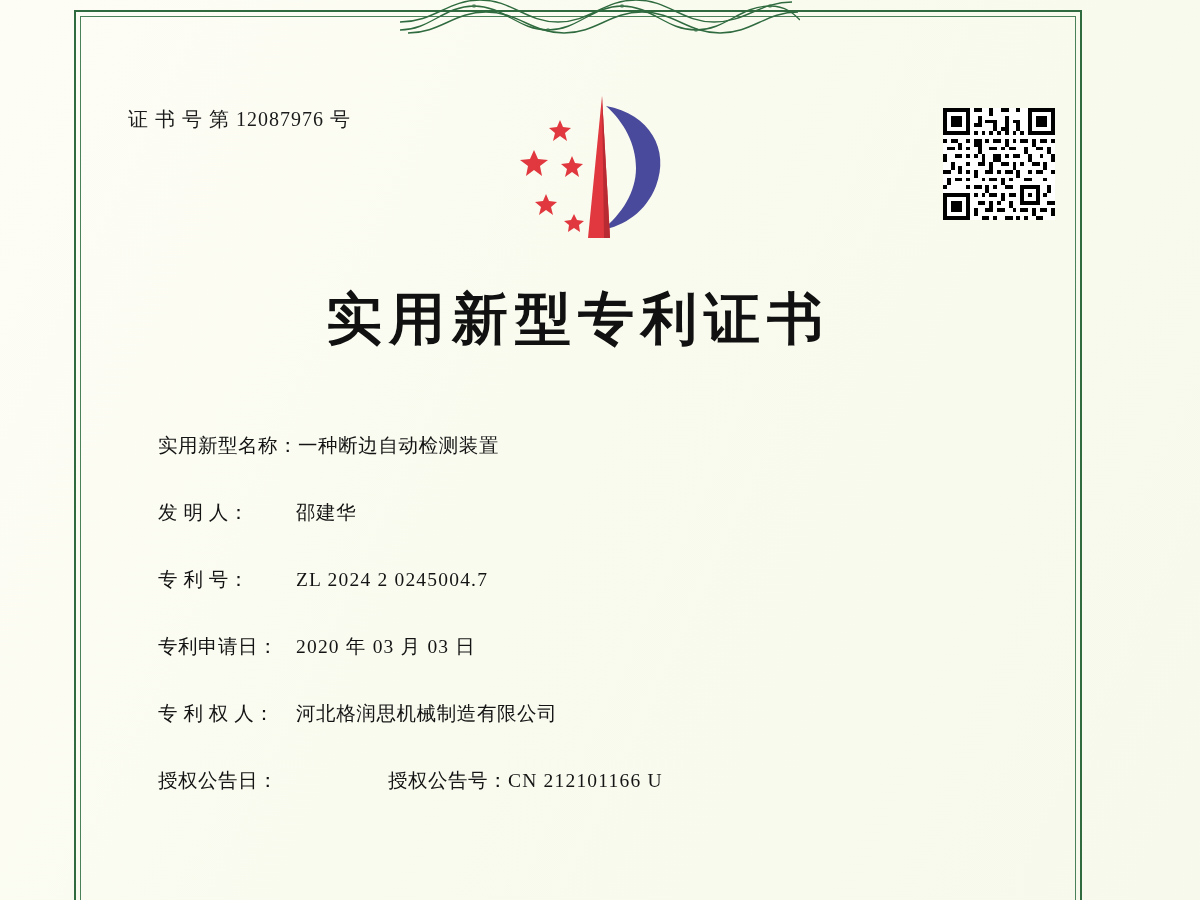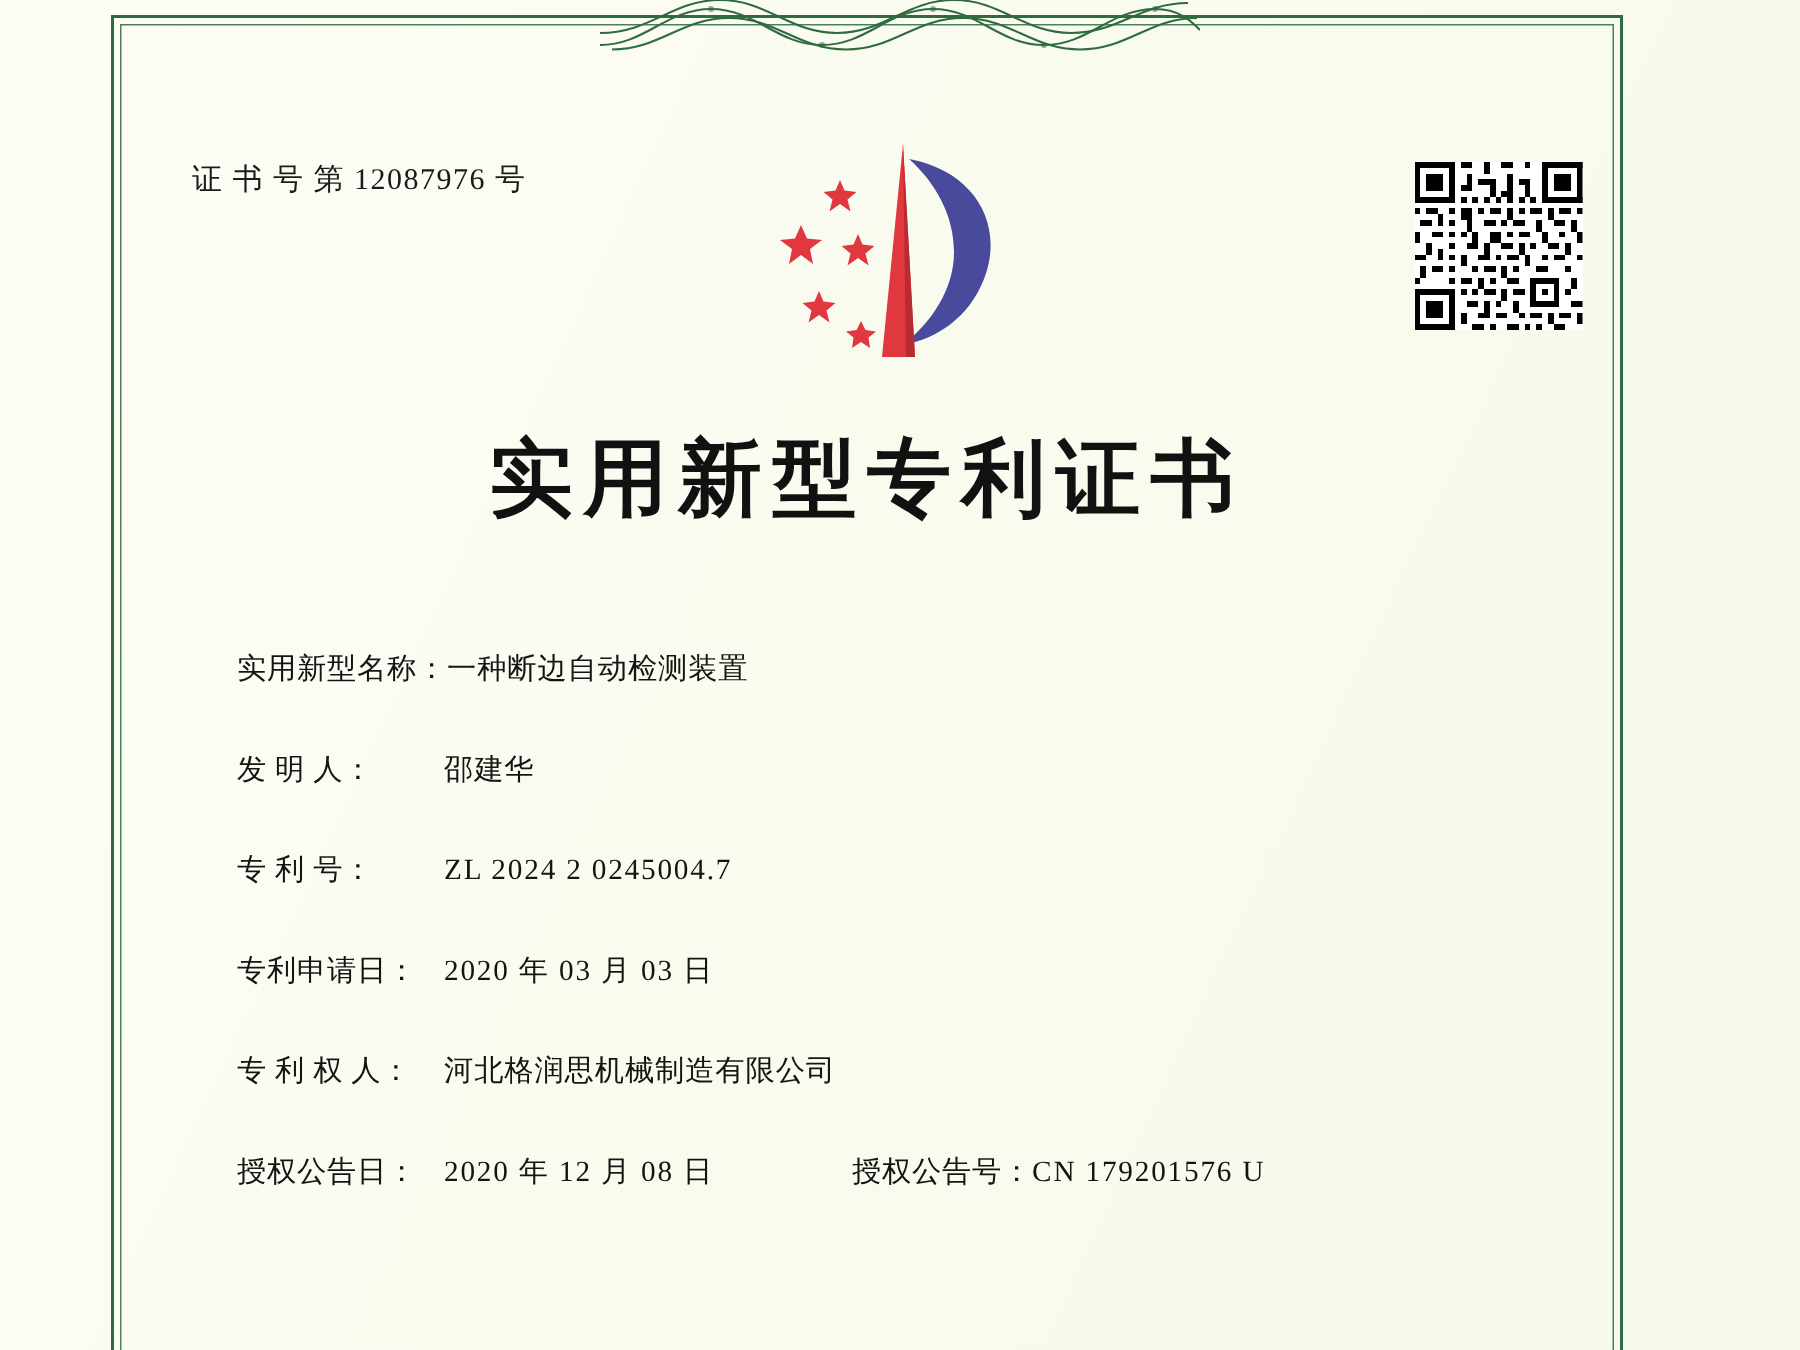--- a/index.html
+++ b/index.html
@@ -360,21 +360,20 @@
     </div>
 
     <div class="row">
       <span class="label spaced">专 利 权 人：</span>
       <span class="value">河北格润思机械制造有限公司</span>
     </div>
 
 
     <div class="row dual">
       <span class="label">授权公告日：</span>
-      <span class="value latin">2020 年 12 月 08 日</span>
       <span class="group2">
         <span class="label">授权公告号：</span>
-        <span class="value latin">CN 179201576 U</span>
+        <span class="value latin">CN 212101166 U</span>
       </span>
     </div>
 
   </div>
 </div>
 
 </body></html>

